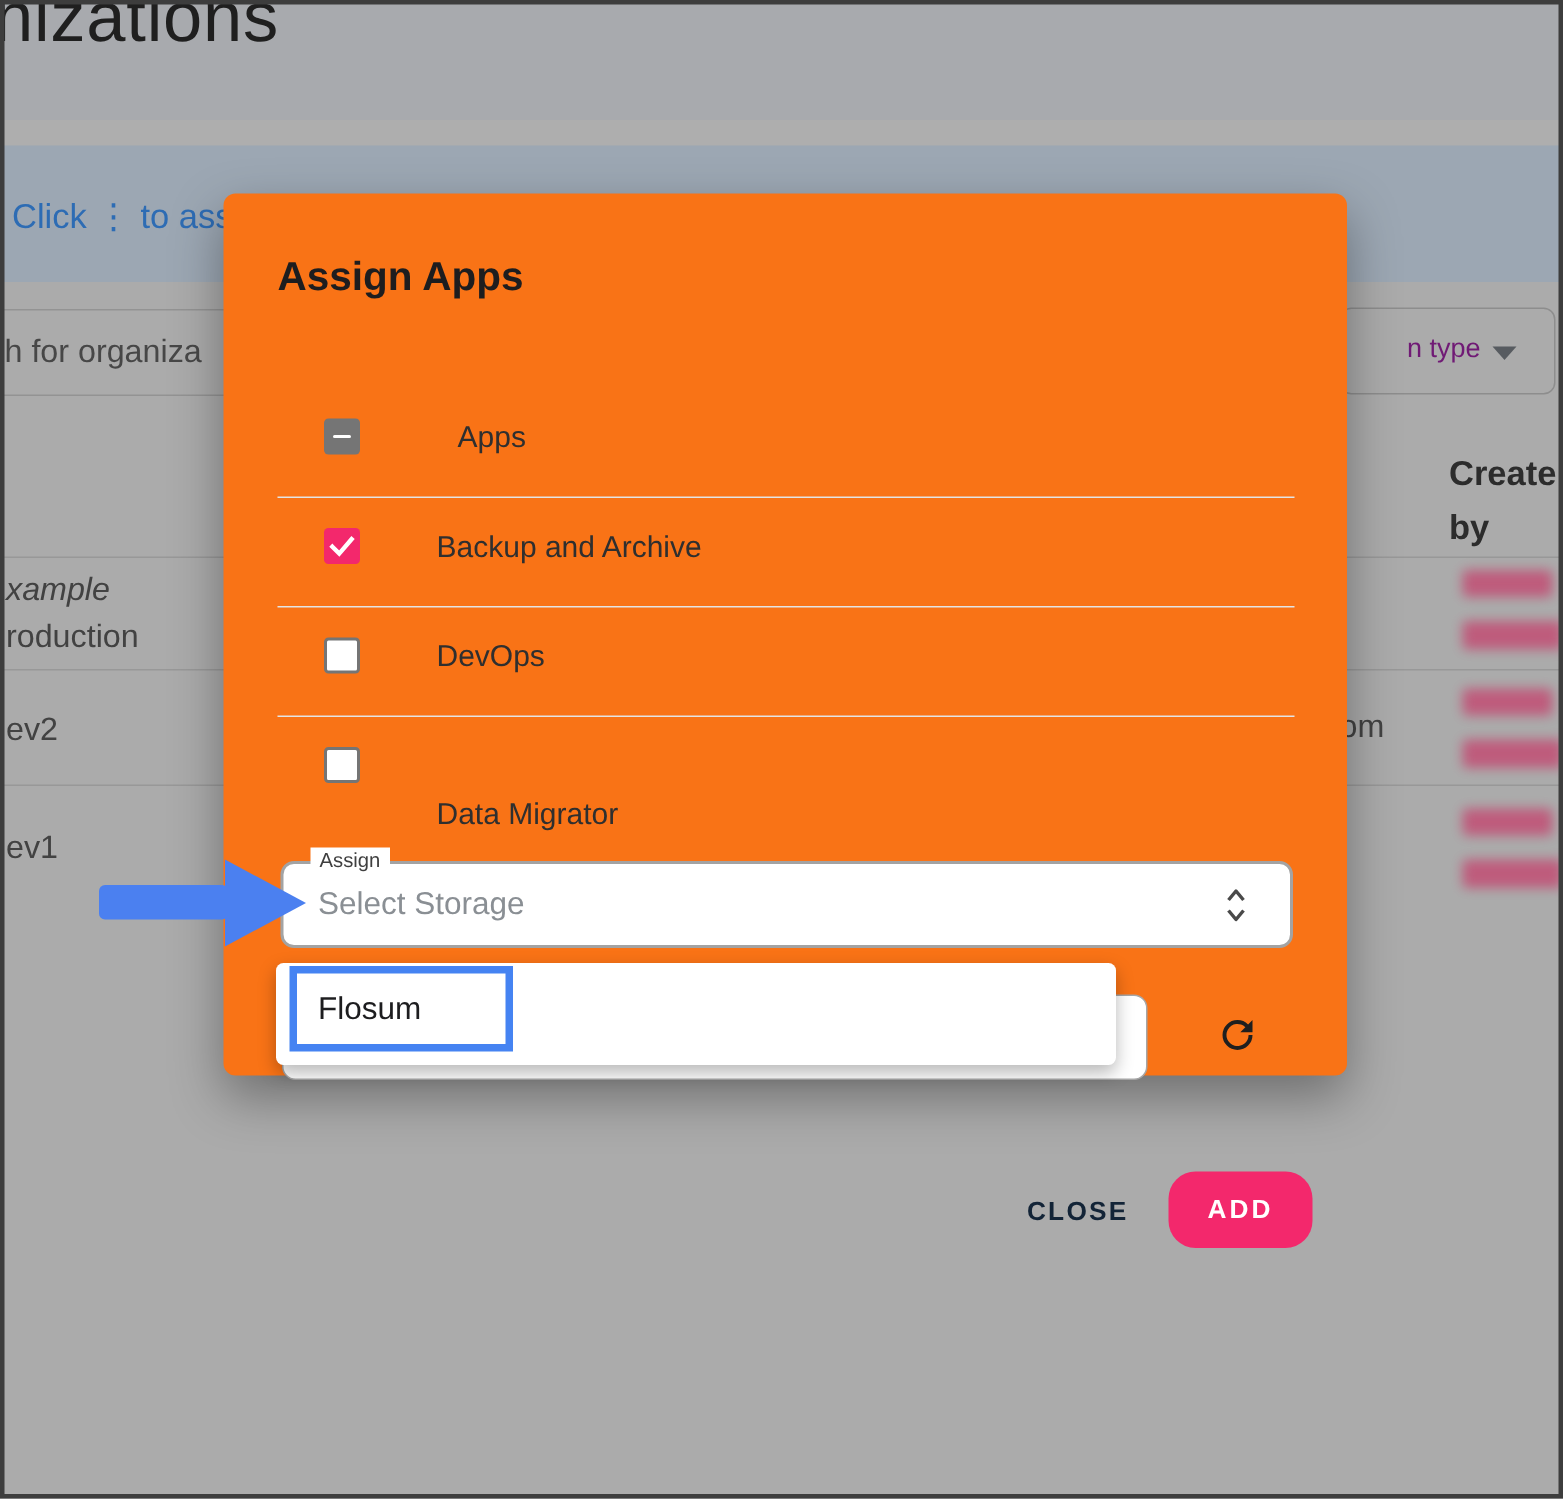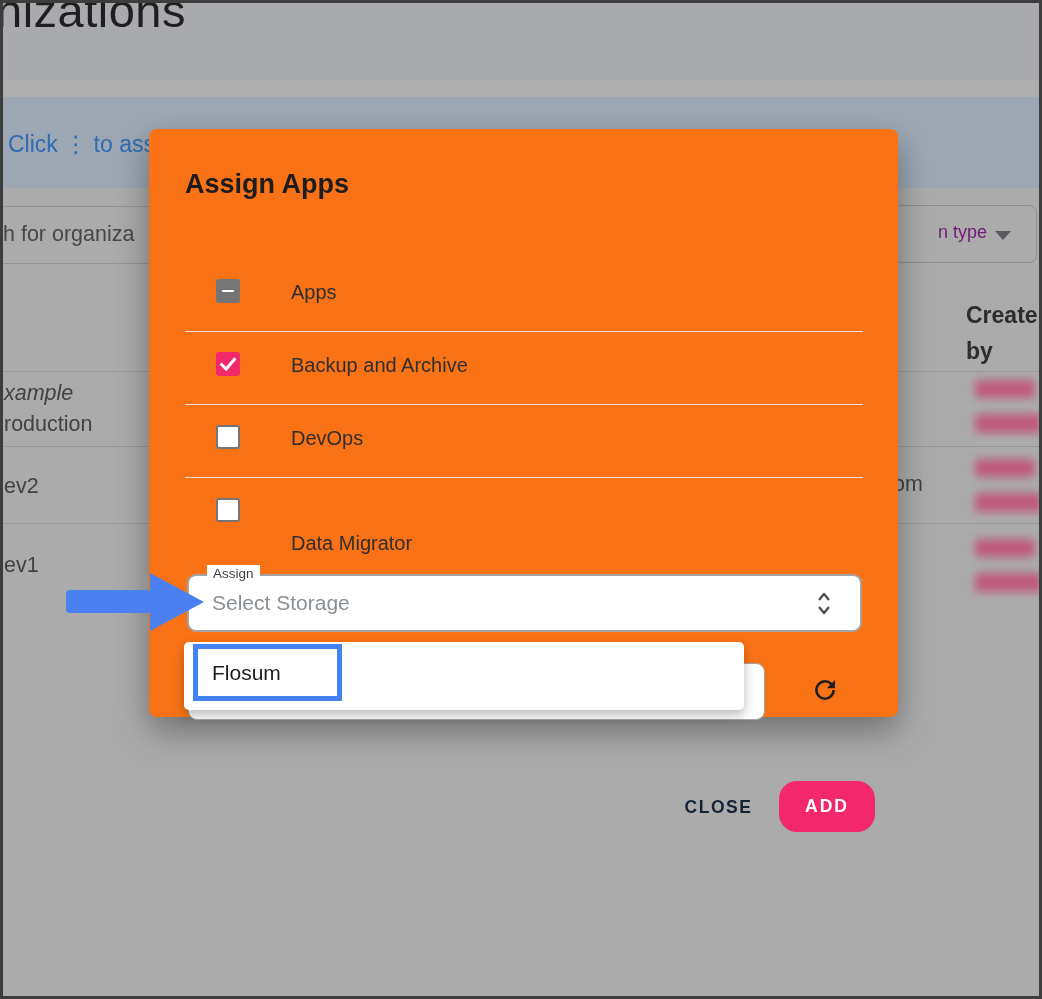--- a/index.html
+++ b/index.html
@@ -41,21 +41,21 @@
   .modal{left:149px;top:129px;width:749px;height:588px;background:#f97316;border-radius:8px;
          box-shadow:0 14px 34px rgba(0,0,0,.35);z-index:10;}
   .modal-title{left:36px;top:40px;font-size:27px;font-weight:700;color:#1d1d1f;white-space:nowrap;}
   .cb{width:24px;height:24px;border-radius:3px;display:flex;align-items:center;justify-content:center;}
   .cb-ind{background:#757575;}
   .cb-ind::after{content:"";width:12px;height:2.6px;background:#fff;border-radius:1px;}
   .cb-on{background:#f3286c;}
   .cb-off{border:2px solid #757575;background:#fff;}
   .cb1{left:67px;top:150px;} .cb2{left:67px;top:223px;} .cb3{left:67px;top:296px;} .cb4{left:67px;top:369px;}
   .cb-label{font-size:20px;color:#2f2f2f;white-space:nowrap;line-height:22px;}
-  .lb1{left:142px;top:152px;} .lb2{left:142px;top:225px;} .lb3{left:142px;top:298px;} .lb4{left:142px;top:371px;margin-top:32px;}
+  .lb1{left:156px;top:152px;} .lb2{left:142px;top:225px;} .lb3{left:142px;top:298px;} .lb4{left:142px;top:371px;margin-top:32px;}
   .mline{left:36px;width:678px;height:1px;background:#e4e4e4;}
   .md1{top:202px;} .md2{top:275px;} .md3{top:348px;}
 
   .storage-select{left:38px;top:445px;width:675px;height:58px;border:2px solid #a3a3a3;border-radius:9px;background:#fff;}
   .storage-legend{left:58px;top:436px;font-size:13.5px;color:#3f3f3f;background:#fff;padding:0 6px;line-height:17px;z-index:2;}
   .storage-placeholder{left:23px;top:0;height:54px;line-height:54px;font-size:21px;color:#8a8f94;white-space:nowrap;}
   .unfold{right:28px;top:14px;}
 
   .input2{left:39px;top:534px;width:577px;height:57px;border:1.5px solid #a6a6a6;border-radius:9px;background:#fff;}
   .dropdown-panel{left:35px;top:513px;width:560px;height:68px;background:#fff;border-radius:5px;

